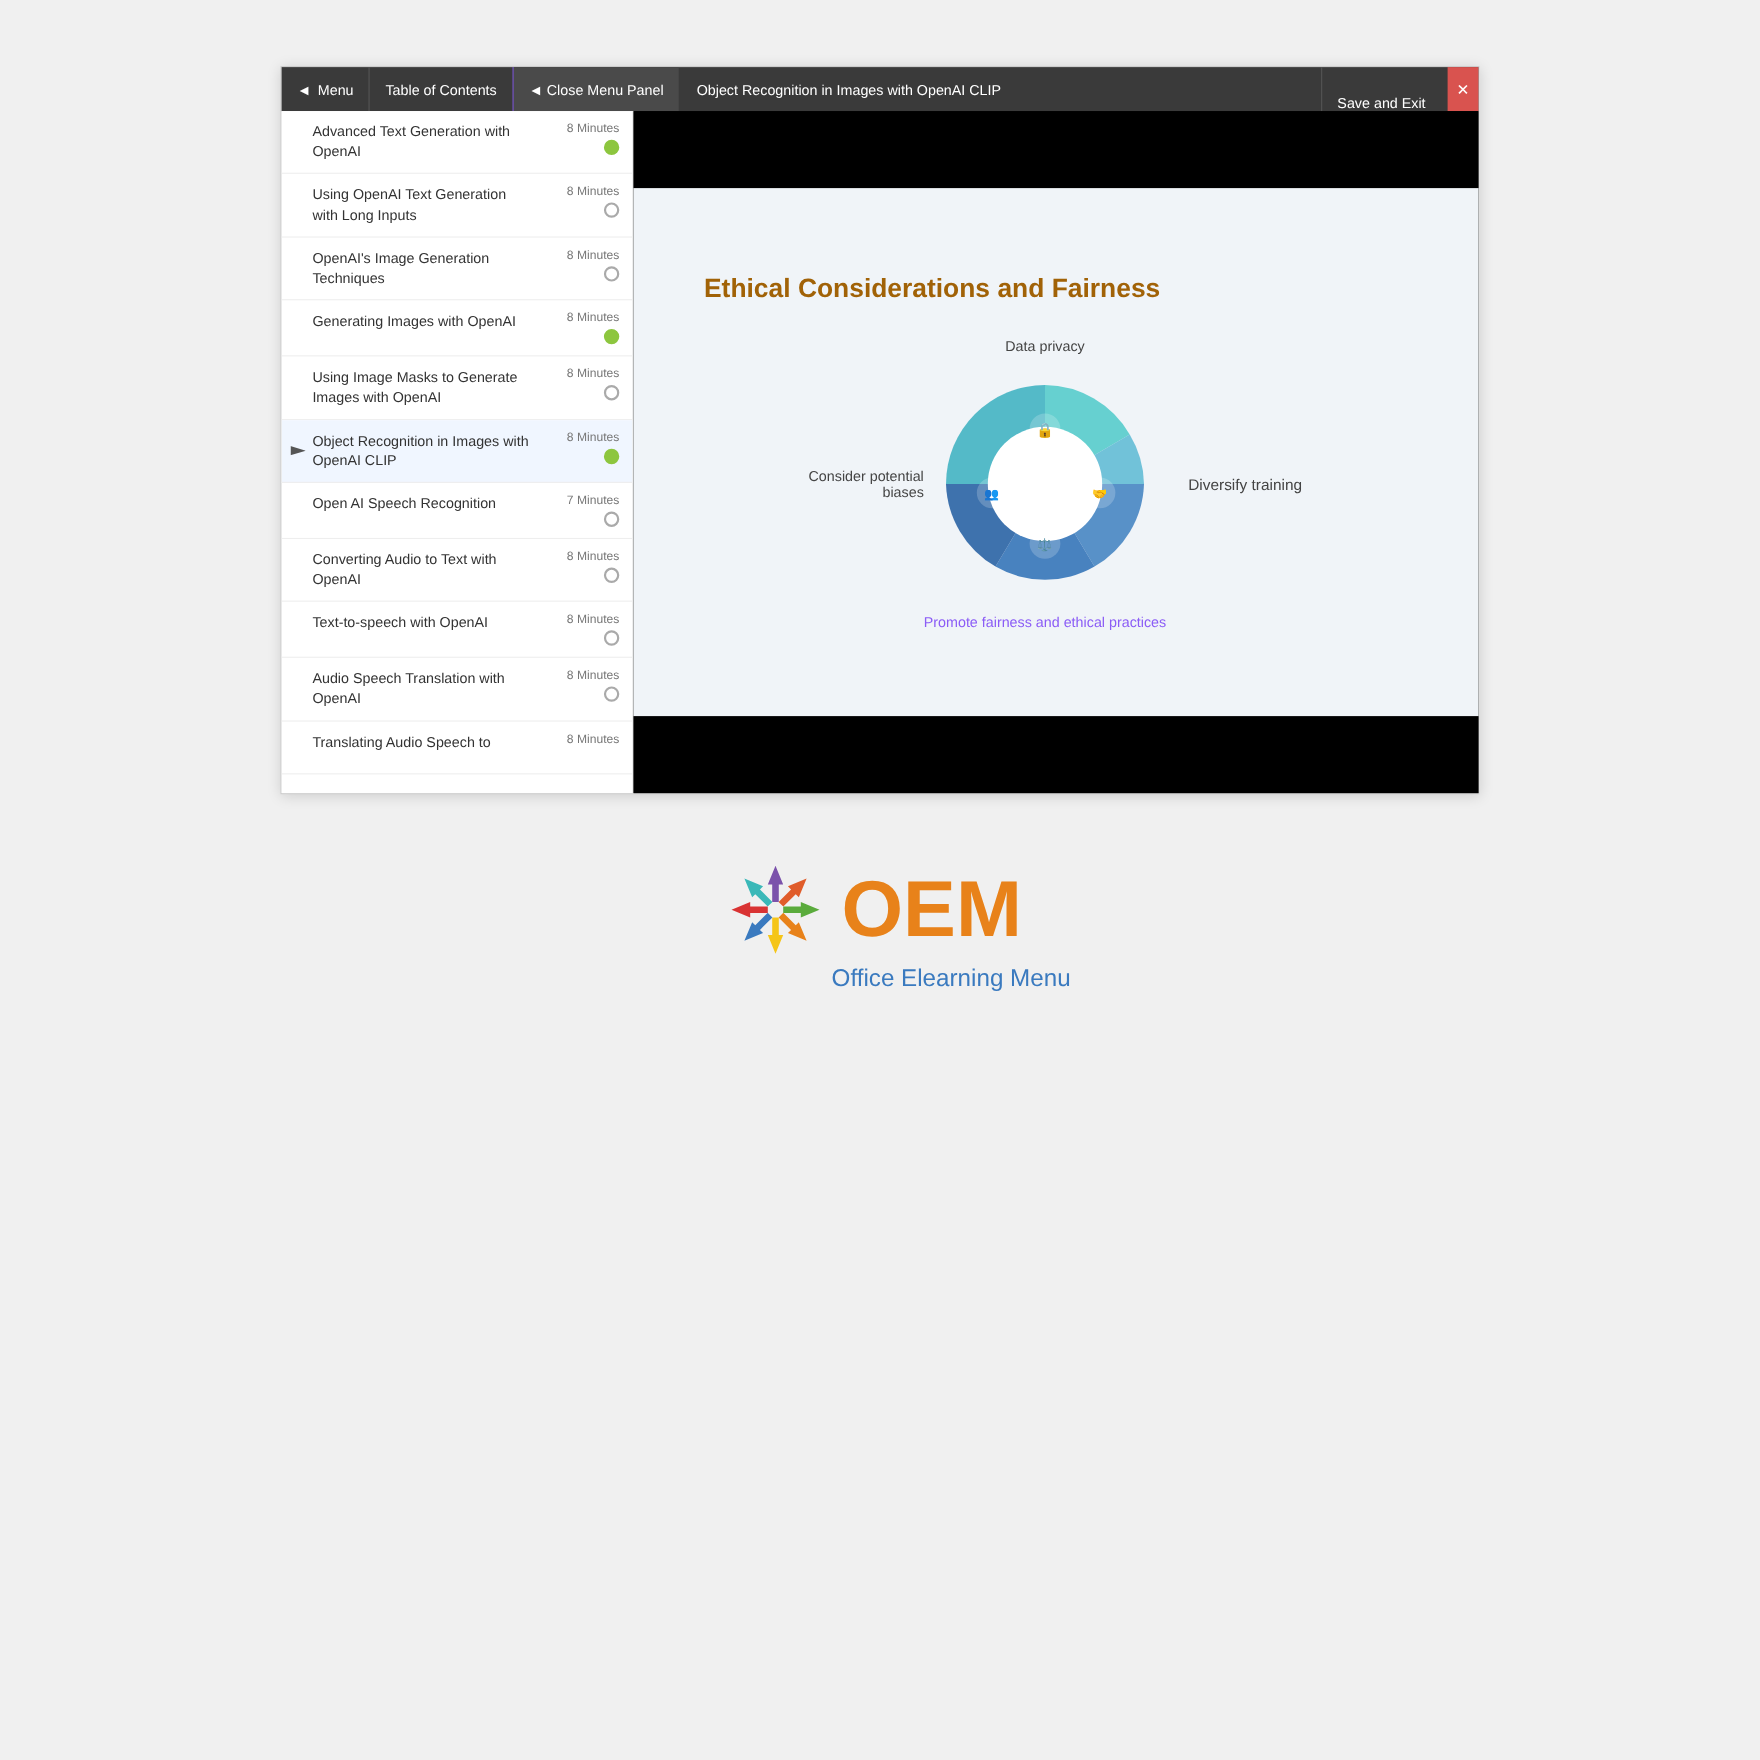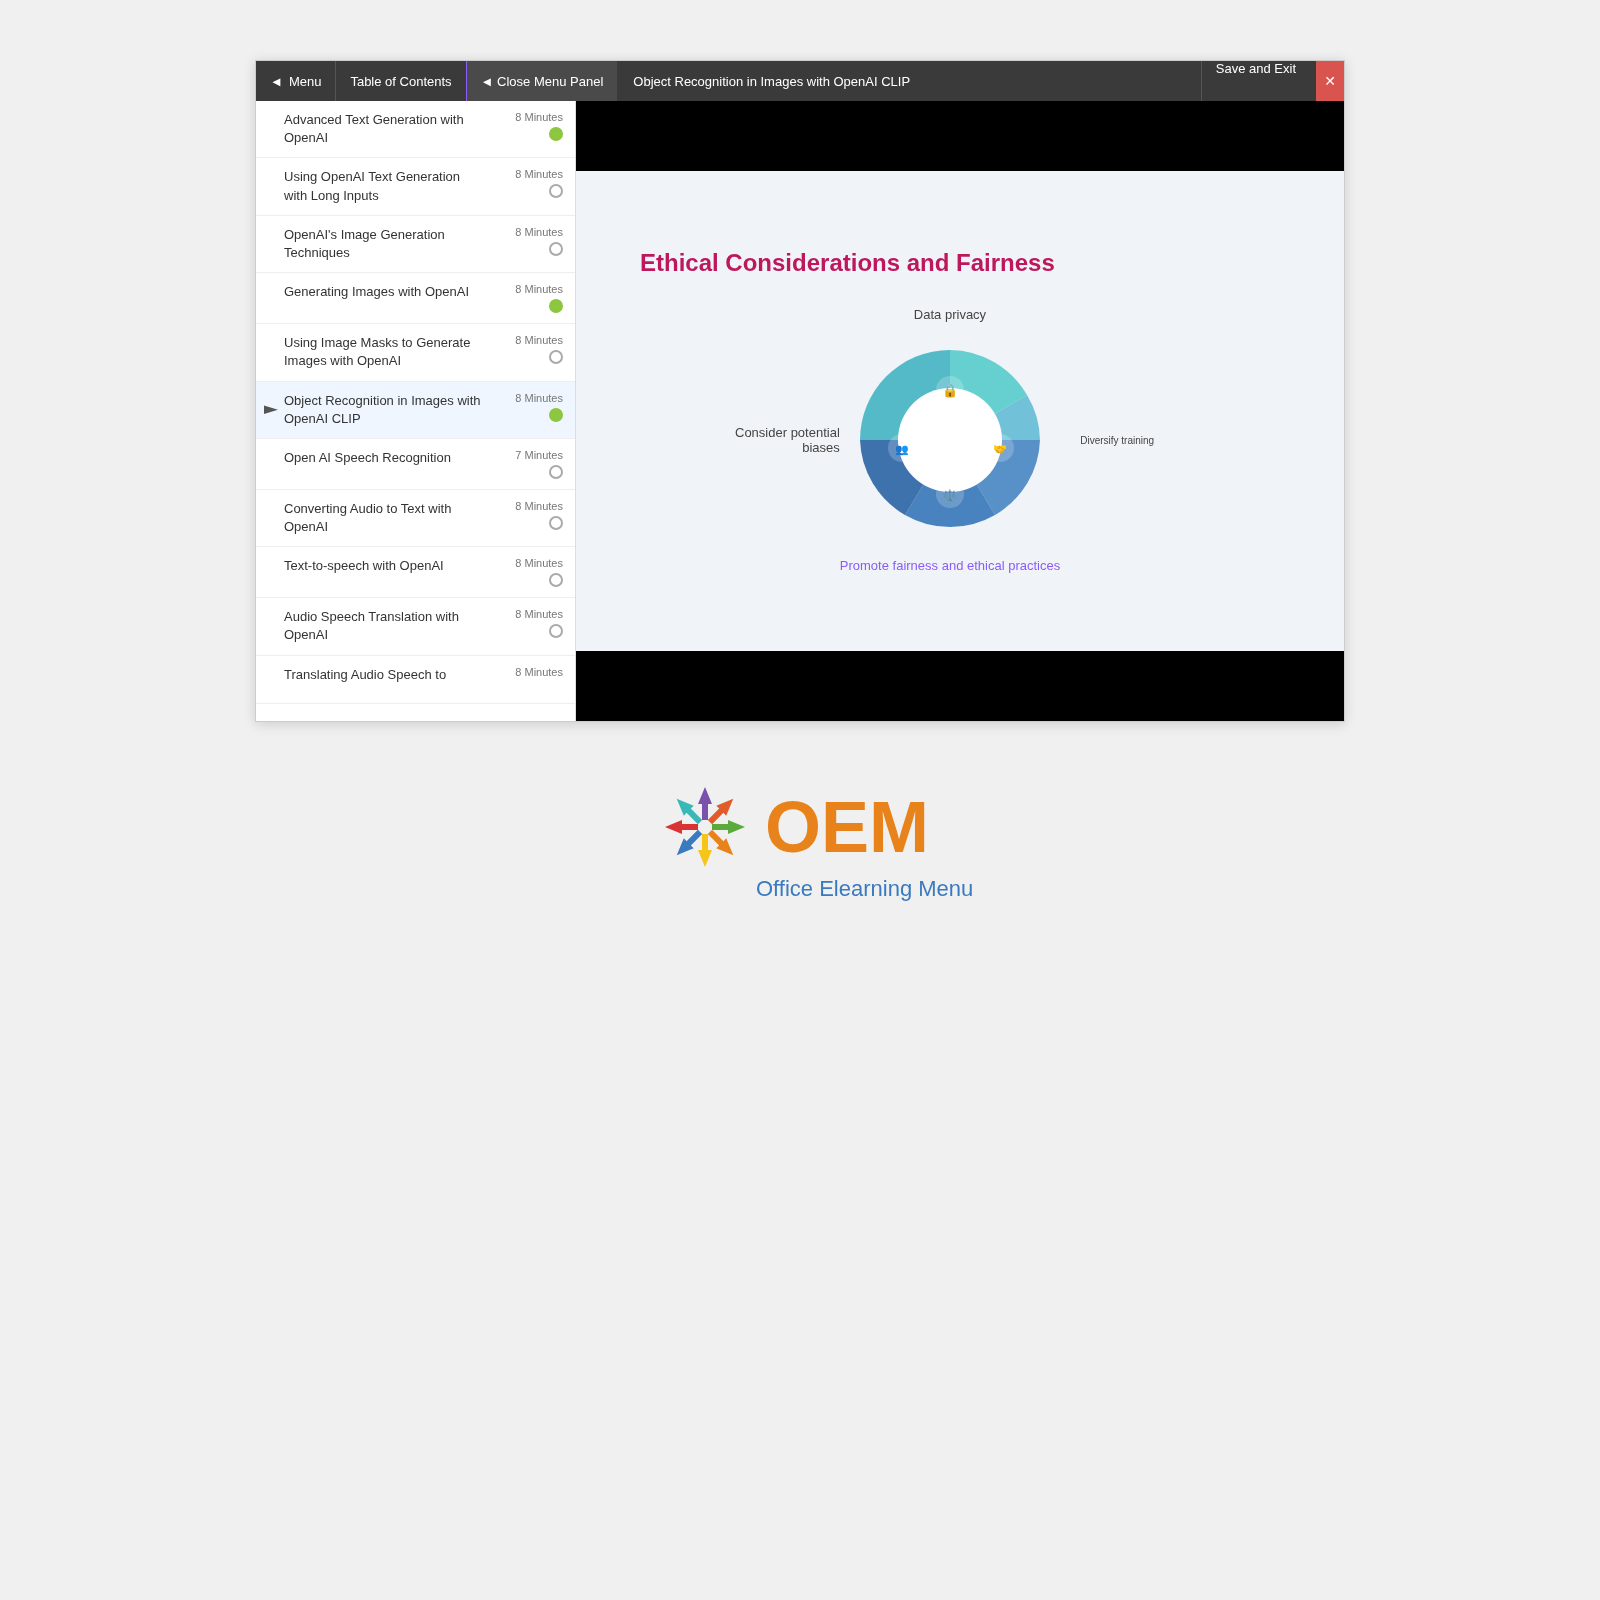--- a/index.html
+++ b/index.html
@@ -48,21 +48,21 @@
       background: #4a4a4a;
     }
     .nav-title {
       flex: 1;
       padding: 0 16px;
       font-size: 13px;
       color: #fff;
     }
     .nav-save-exit {
       display: flex;
-      align-items: flex-start;
+      align-items: flex-end;
       padding: 0 14px;
       height: 100%;
       cursor: pointer;
       gap: 8px;
       border-left: 1px solid #555;
     }
     .nav-close-x {
       background: #d9534f;
       width: 28px;
       height: 100%;
@@ -164,40 +164,40 @@
       position: relative;
     }
     .slide-inner {
       width: 100%;
       max-width: 660px;
       text-align: center;
     }
     .slide-title {
       font-size: 24px;
       font-weight: bold;
-      color: #be185d;
+      color: #a16207;
       margin-bottom: 30px;
       text-align: left;
       margin-left: 10px;
     }
     .donut-section {
       display: flex;
       align-items: center;
       justify-content: center;
       gap: 0;
       position: relative;
     }
     .label-left {
       font-size: 13px;
       color: #444;
       width: 130px;
       text-align: right;
     }
     .label-right {
-      font-size: 10px;
+      font-size: 14px;
       color: #444;
       width: 130px;
       text-align: left;
       margin-left: 20px;
     }
     .donut-container {
       position: relative;
       width: 220px;
       height: 220px;
     }

